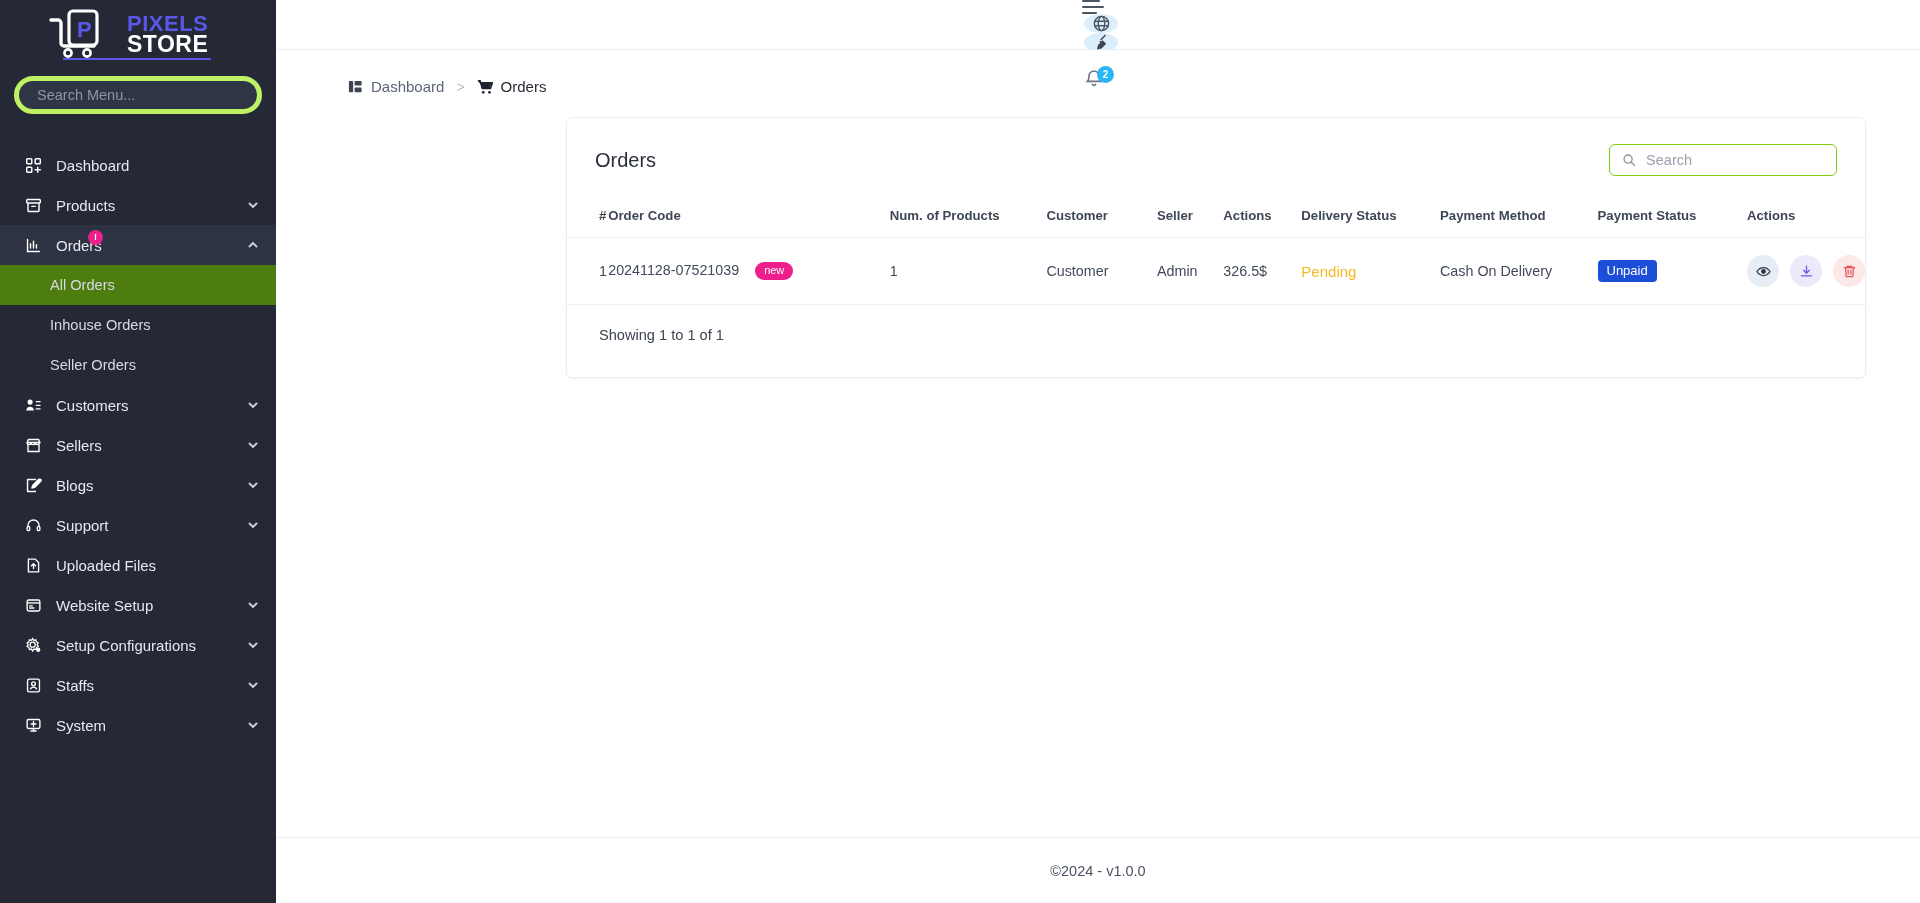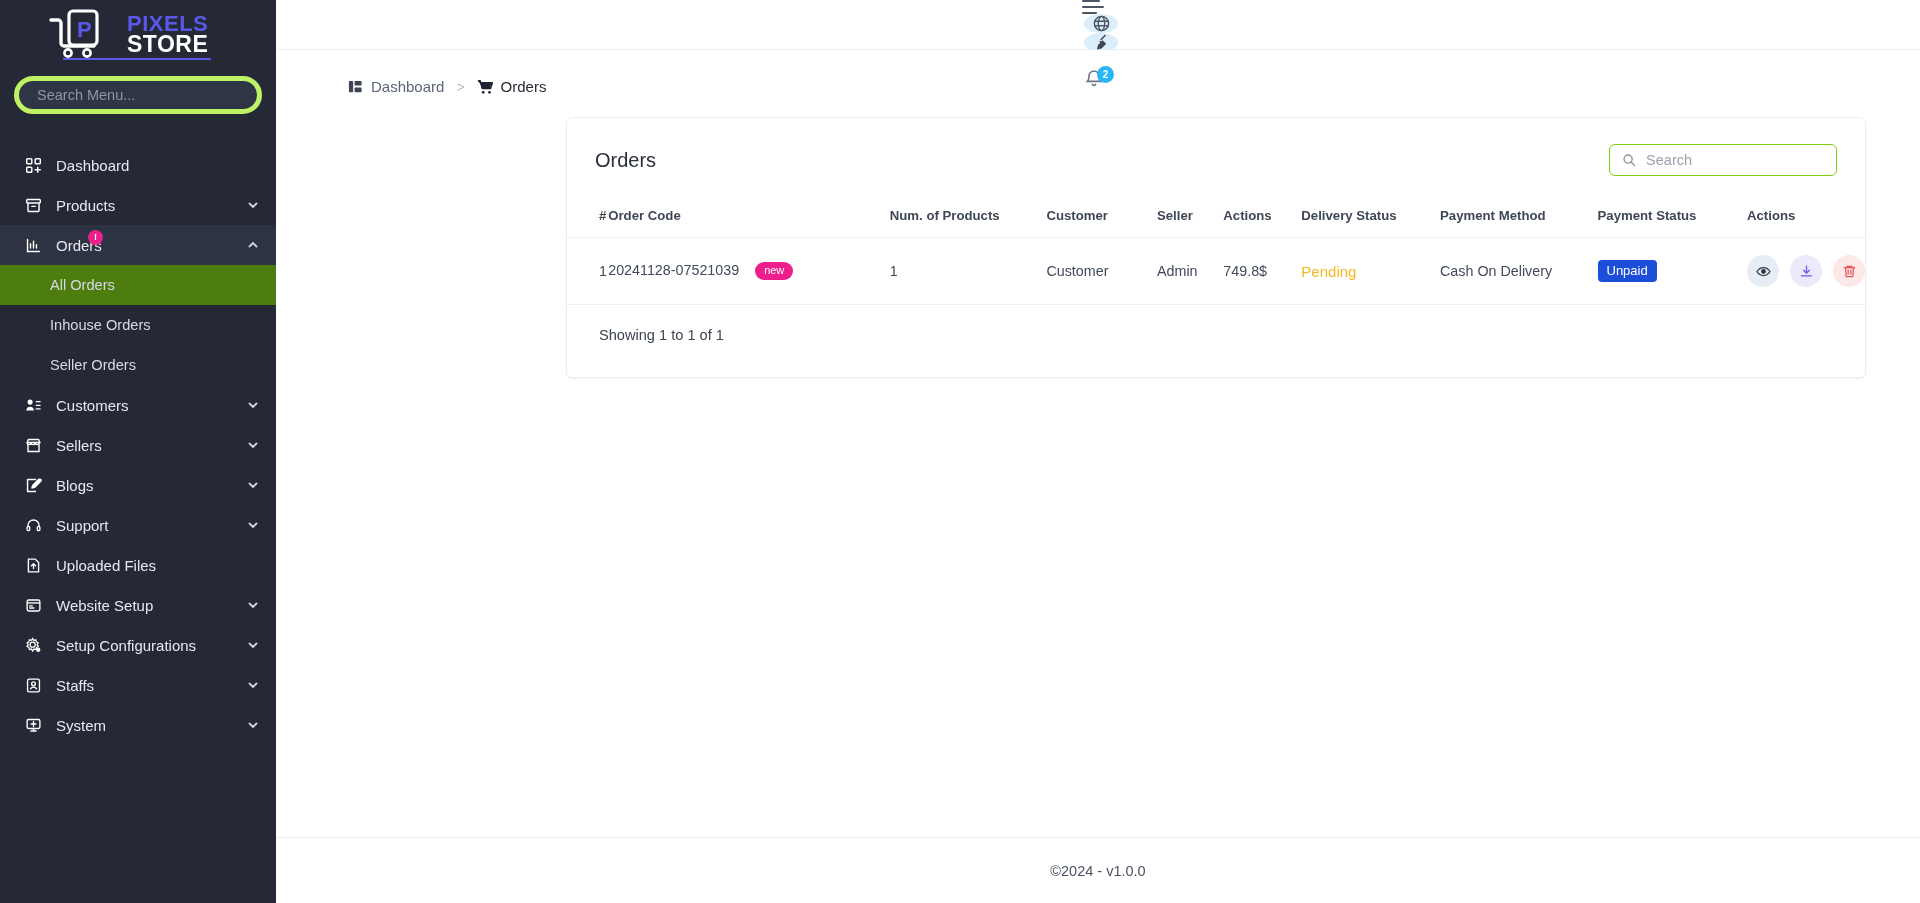--- a/index.html
+++ b/index.html
@@ -659,21 +659,21 @@
         <tbody>
           <tr>
             <td class="c0">1</td>
             <td class="c1">
               <span>20241128-07521039</span>
               <span class="pill-new">new</span>
             </td>
             <td class="c2">1</td>
             <td class="c3">Customer</td>
             <td class="c4">Admin</td>
-            <td class="c5">749.8$</td>
+            <td class="c5">326.5$</td>
             <td class="c6">
               <span class="status-pending">Pending</span>
             </td>
             <td class="c7">Cash On Delivery</td>
             <td class="c8">
               <span class="pill-unpaid">Unpaid</span>
             </td>
             <td class="c9">
               <div class="actions">
                 <div class="act-btn act-view">

